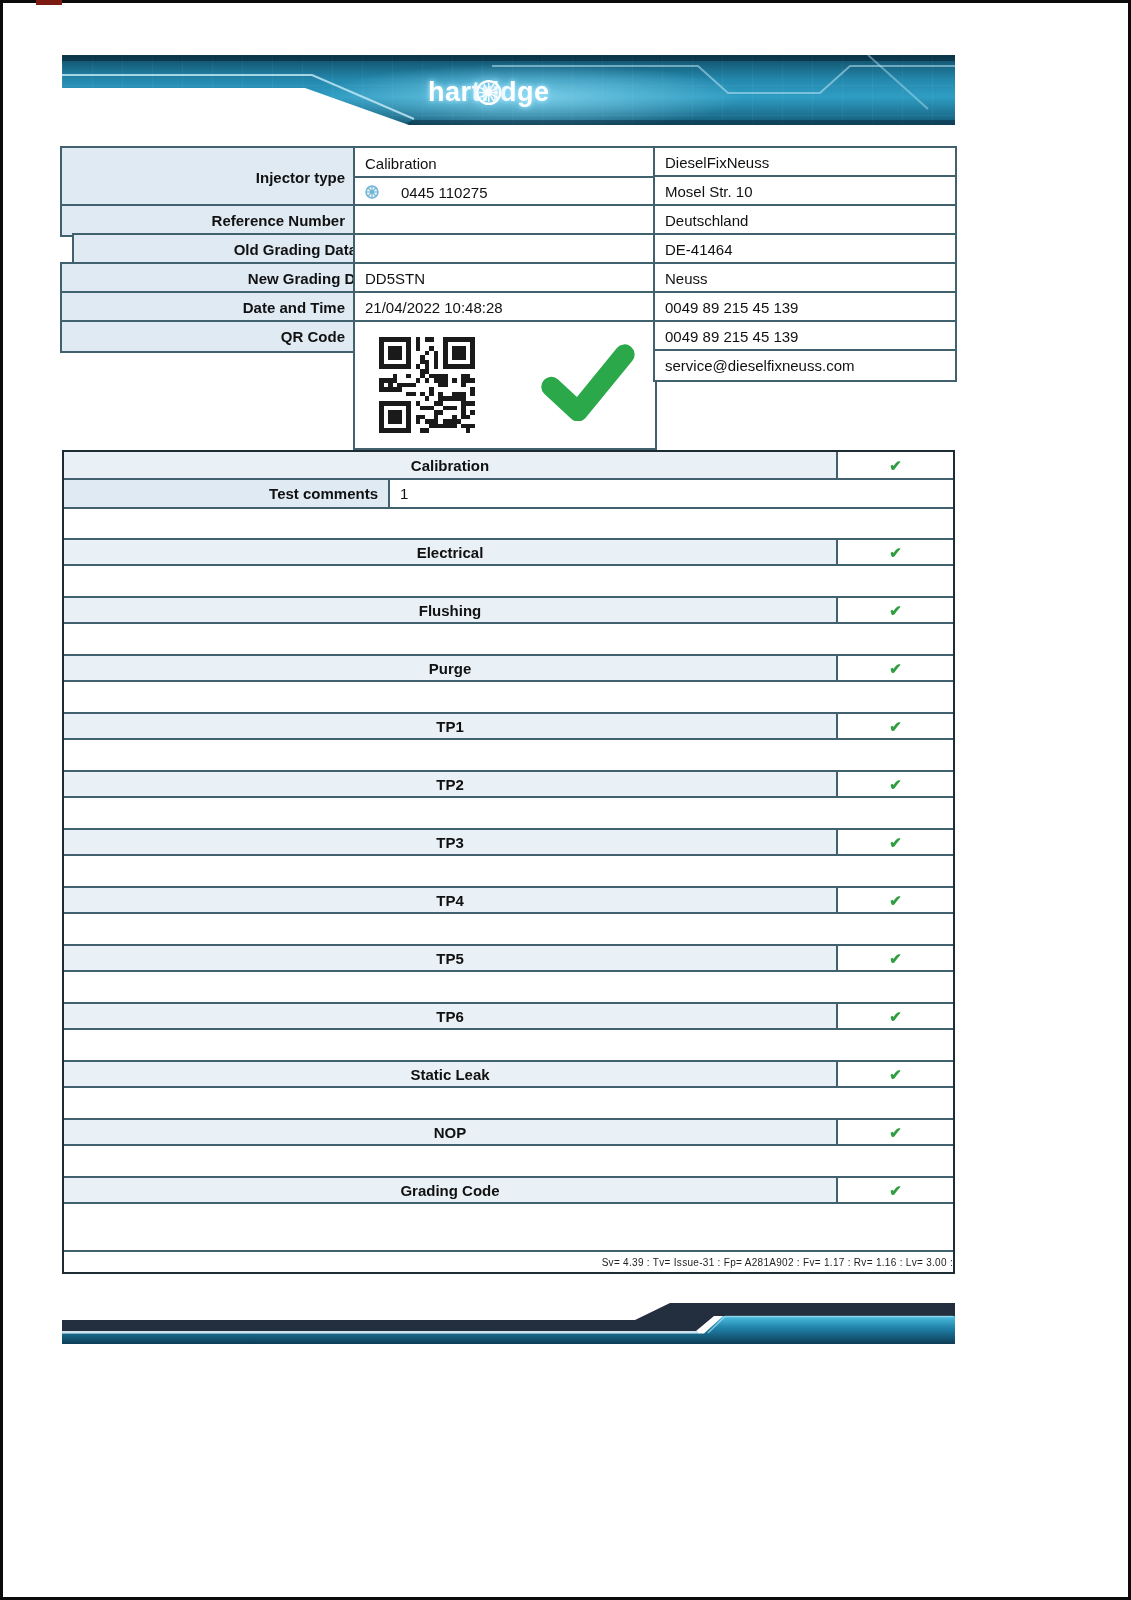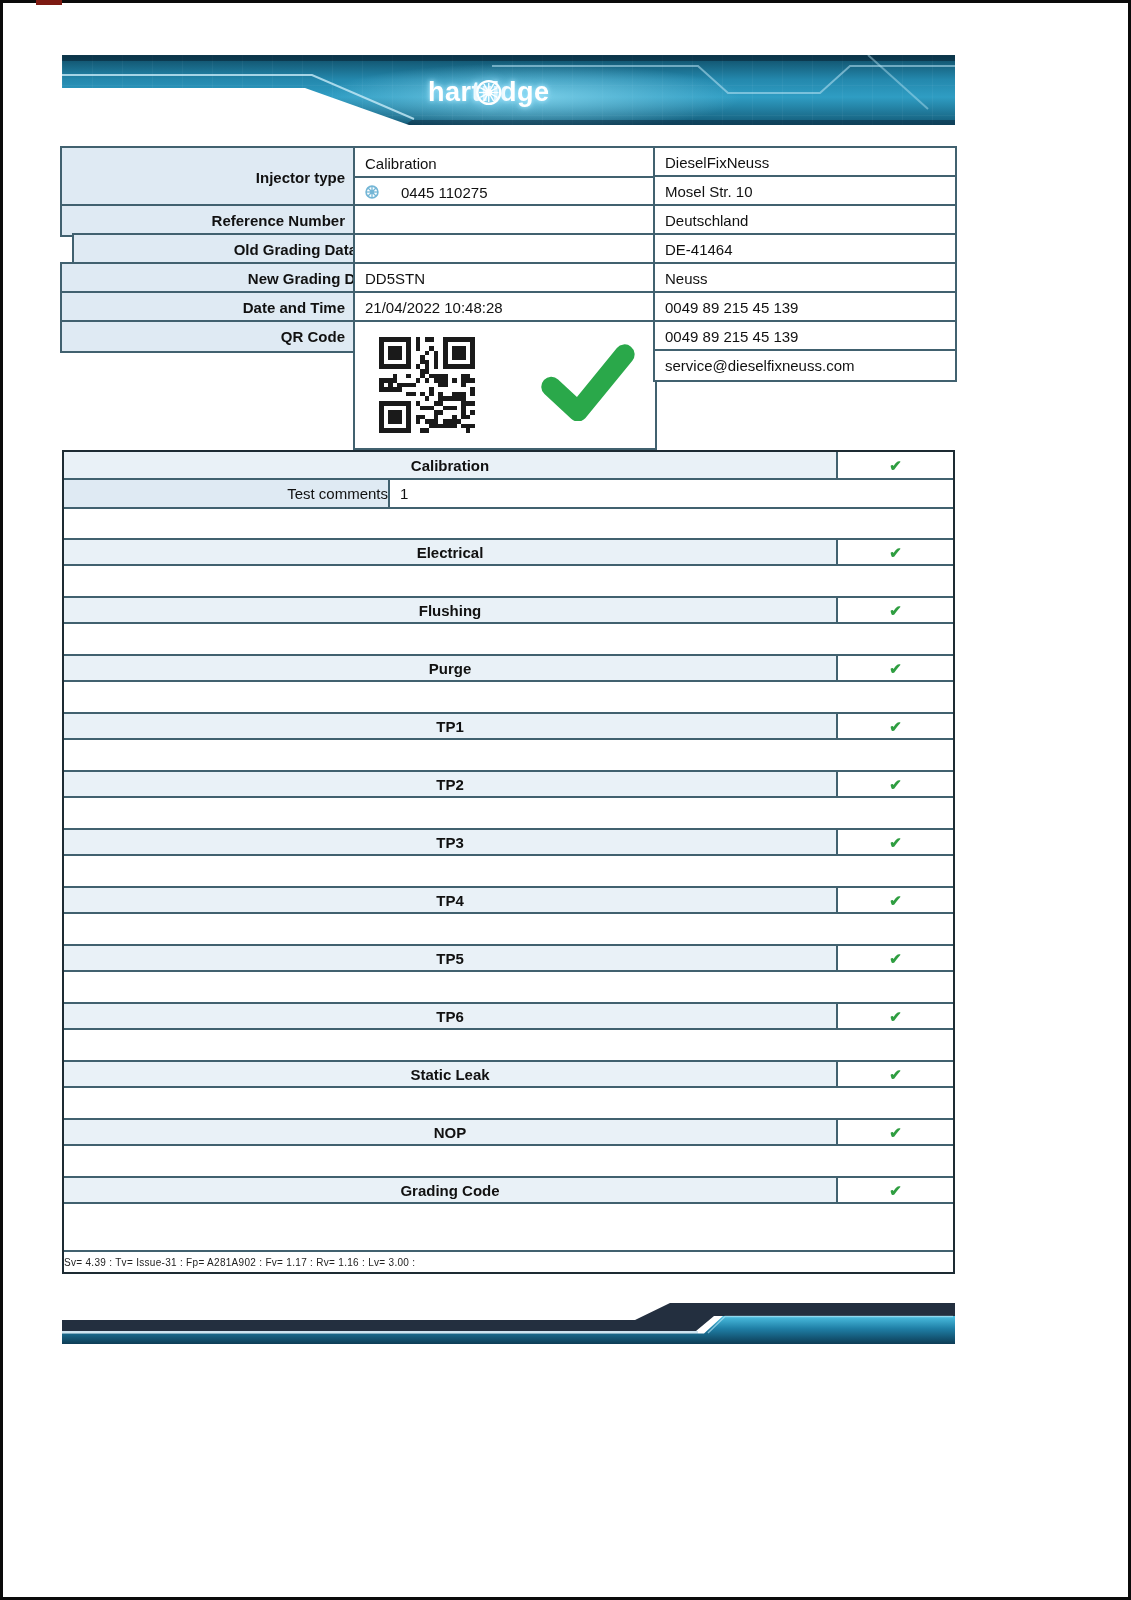--- a/index.html
+++ b/index.html
@@ -42,24 +42,24 @@
 .sections{position:absolute;left:62px;top:450px;width:893px;border:2px solid var(--outer);background:#fff}
 .sec-row{height:28px;display:flex;background:var(--secBlue);border-top:2px solid var(--border);border-bottom:2px solid var(--border)}
 .sec-row:first-child{border-top:none}
 .sec-label-wrap{flex:1;display:flex;align-items:center;justify-content:center}
 .sec-label{font-weight:bold;font-size:15px}
 .check-cell{width:117px;border-left:2px solid var(--border);background:#fff;display:flex;align-items:center;justify-content:center}
 .check{color:var(--green);font-size:15px;font-weight:bold;line-height:1}
 .gap-row{height:30px;background:#fff}
 .gap-row.first{height:29px}
 .tc-row{height:29px;display:flex;border-bottom:2px solid var(--border)}
-.tc-label{width:326px;background:var(--cellBlue);font-weight:normal;font-size:15px;display:flex;align-items:center;justify-content:flex-end;border-right:2px solid var(--border)}
+.tc-label{width:326px;background:var(--cellBlue);font-weight:bold;font-size:15px;display:flex;align-items:center;justify-content:flex-end;padding-right:10px;border-right:2px solid var(--border)}
 .tc-value{flex:1;display:flex;align-items:center;padding-left:10px;font-size:15px}
 .tall-gap{height:46px;background:#fff}
-.version-row{height:22px;display:flex;align-items:center;justify-content:flex-start;border-top:2px solid var(--border);font-size:10px;color:#222;letter-spacing:.3px}
+.version-row{height:22px;display:flex;align-items:center;justify-content:flex-end;border-top:2px solid var(--border);font-size:10px;color:#222;letter-spacing:.3px}
 
 
 .bottom-banner{position:absolute;left:62px;top:1299px;width:893px;height:46px}
 .bottom-banner svg{position:absolute;inset:0;width:100%;height:100%}
 </style>
 </head>
 <body>
 
 <div class="frame"></div>
 <div class="scan-mark"></div>

